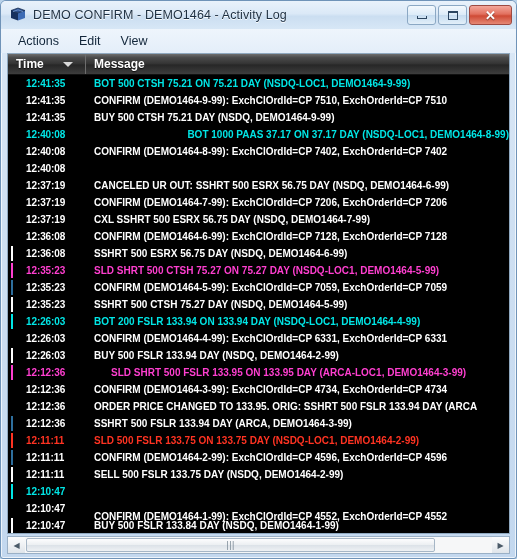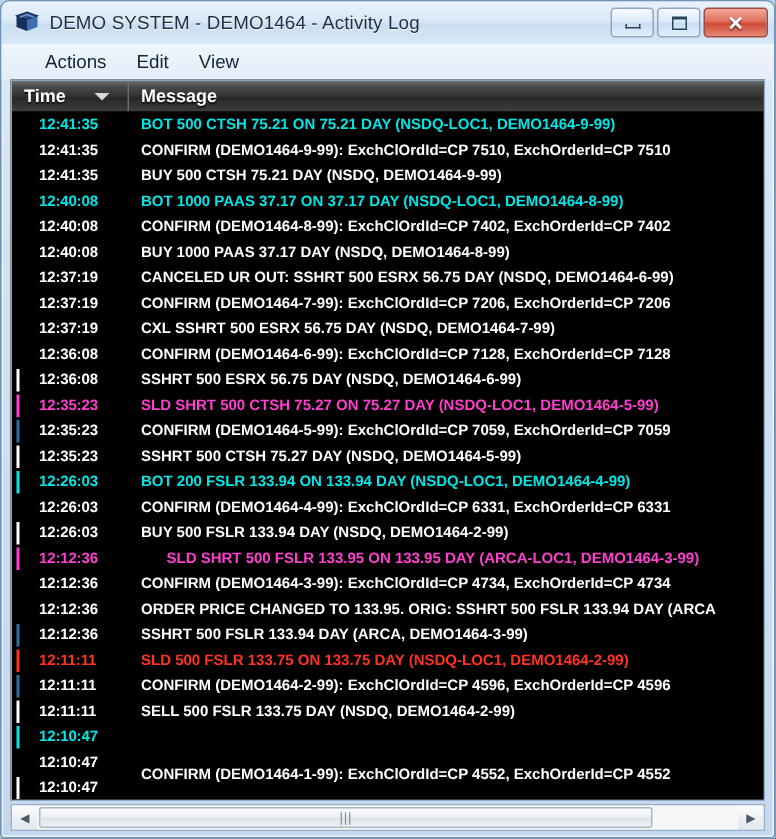--- a/index.html
+++ b/index.html
@@ -54,21 +54,21 @@
     background: linear-gradient(180deg,#f3a79b 0%,#e2705e 45%,#cf4a35 55%,#e58875 100%);
   }
   .glyph-min { width: 10px; height: 3px; border: 1px solid #2b4560; border-top: none; background: transparent; margin-top: 4px;}
   .glyph-max { width: 10px; height: 9px; border: 1px solid #2b4560; border-top-width: 2px; }
   .glyph-close { color: #fff; font-size: 13px; font-weight: bold; line-height: 1; text-shadow: 0 1px 1px rgba(0,0,0,.45); }
 
   
   .menubar {
     height: 24px; flex: 0 0 24px;
     display: flex; align-items: center;
-    padding-left: 20px;
+    padding-left: 8px;
     background: linear-gradient(180deg,#eef5fc 0%, #e4eef9 100%);
   }
   .menu-item {
     font-size: 12.5px; color: #12263a;
     padding: 2px 9px; margin-right: 2px;
     border-radius: 2px; white-space: nowrap;
   }
 
   
   .grid-wrap {
@@ -162,21 +162,21 @@
   <div class="titlebar">
     <span class="title-icon">
       <svg width="18" height="16" viewBox="0 0 18 16">
         <path d="M2 3.5 L9 1 L16 3.5 L9 6 Z" fill="#2b4f8e"></path>
         <path d="M2 3.5 L2 11 L9 13.6 L9 6 Z" fill="#16305e"></path>
         <path d="M9 6 L9 13.6 L16 11 L16 3.5 Z" fill="#3e6cb5"></path>
         <path d="M2 3.5 L9 1 L16 3.5 L9 6 Z" fill="none" stroke="#0f2446" stroke-width=".7"></path>
         <path d="M4 4.6 L9 2.8 L14 4.6" fill="none" stroke="#8fb4e8" stroke-width=".8" opacity=".8"></path>
       </svg>
     </span>
-    <span class="title-text">DEMO SYSTEM - DEMO1464 - Activity Log</span>
+    <span class="title-text">DEMO CONFIRM - DEMO1464 - Activity Log</span>
 
     <div class="winbtns">
       <div class="wbtn">
         <span class="glyph-min"></span>
       </div>
       <div class="wbtn">
         <span class="glyph-max"></span>
       </div>
       <div class="wbtn close">
         <span class="glyph-close">✕</span>
@@ -212,31 +212,30 @@
           <div class="cell-msg" style="color: rgb(255, 255, 255);">CONFIRM (DEMO1464-9-99): ExchClOrdId=CP 7510, ExchOrderId=CP 7510</div>
         </div>
         <div class="row">
           <div class="gutter"></div>
           <div class="cell-time" style="color: rgb(255, 255, 255);">12:41:35</div>
           <div class="cell-msg" style="color: rgb(255, 255, 255);">BUY 500 CTSH 75.21 DAY (NSDQ, DEMO1464-9-99)</div>
         </div>
         <div class="row">
           <div class="gutter"></div>
           <div class="cell-time" style="color: rgb(0, 230, 230);">12:40:08</div>
-          <div class="cell-msg" style="color: rgb(0, 230, 230);">BOT 1000 PAAS 37.17 ON 37.17  DAY (NSDQ-LOC1, DEMO1464-8-99)</div>
+          <div class="cell-msg" style="color: rgb(0, 230, 230); text-align: right;">BOT 1000 PAAS 37.17 ON 37.17  DAY (NSDQ-LOC1, DEMO1464-8-99)</div>
         </div>
         <div class="row">
           <div class="gutter"></div>
           <div class="cell-time" style="color: rgb(255, 255, 255);">12:40:08</div>
           <div class="cell-msg" style="color: rgb(255, 255, 255);">CONFIRM (DEMO1464-8-99): ExchClOrdId=CP 7402, ExchOrderId=CP 7402</div>
         </div>
         <div class="row">
           <div class="gutter"></div>
           <div class="cell-time" style="color: rgb(255, 255, 255);">12:40:08</div>
-          <div class="cell-msg" style="color: rgb(255, 255, 255);">BUY 1000 PAAS 37.17 DAY (NSDQ, DEMO1464-8-99)</div>
         </div>
         <div class="row">
           <div class="gutter"></div>
           <div class="cell-time" style="color: rgb(255, 255, 255);">12:37:19</div>
           <div class="cell-msg" style="color: rgb(255, 255, 255);">CANCELED UR OUT: SSHRT 500 ESRX 56.75  DAY (NSDQ, DEMO1464-6-99)</div>
         </div>
         <div class="row">
           <div class="gutter"></div>
           <div class="cell-time" style="color: rgb(255, 255, 255);">12:37:19</div>
           <div class="cell-msg" style="color: rgb(255, 255, 255);">CONFIRM (DEMO1464-7-99): ExchClOrdId=CP 7206, ExchOrderId=CP 7206</div>
@@ -352,20 +351,21 @@
         <div class="row">
           <div class="gutter"></div>
           <div class="cell-time" style="color: rgb(255, 255, 255);">12:10:47</div>
           <div class="cell-msg" style="color: rgb(255, 255, 255); margin-top: 16px;">CONFIRM (DEMO1464-1-99): ExchClOrdId=CP 4552, ExchOrderId=CP 4552</div>
         </div>
         <div class="row">
           <div class="gutter">
             <i style="background: rgb(255, 255, 255);"></i>
           </div>
           <div class="cell-time" style="color: rgb(255, 255, 255);">12:10:47</div>
+          <div class="cell-msg" style="color: rgb(255, 255, 255);">BUY 500 FSLR 133.84 DAY (NSDQ, DEMO1464-1-99)</div>
         </div>
       </div>
   </div>
 
   <div class="hscroll">
     <div class="sb-arrow">◀</div>
     <div class="sb-track">
       <div class="sb-thumb">
         <span class="sb-grip">|||</span>
       </div>

